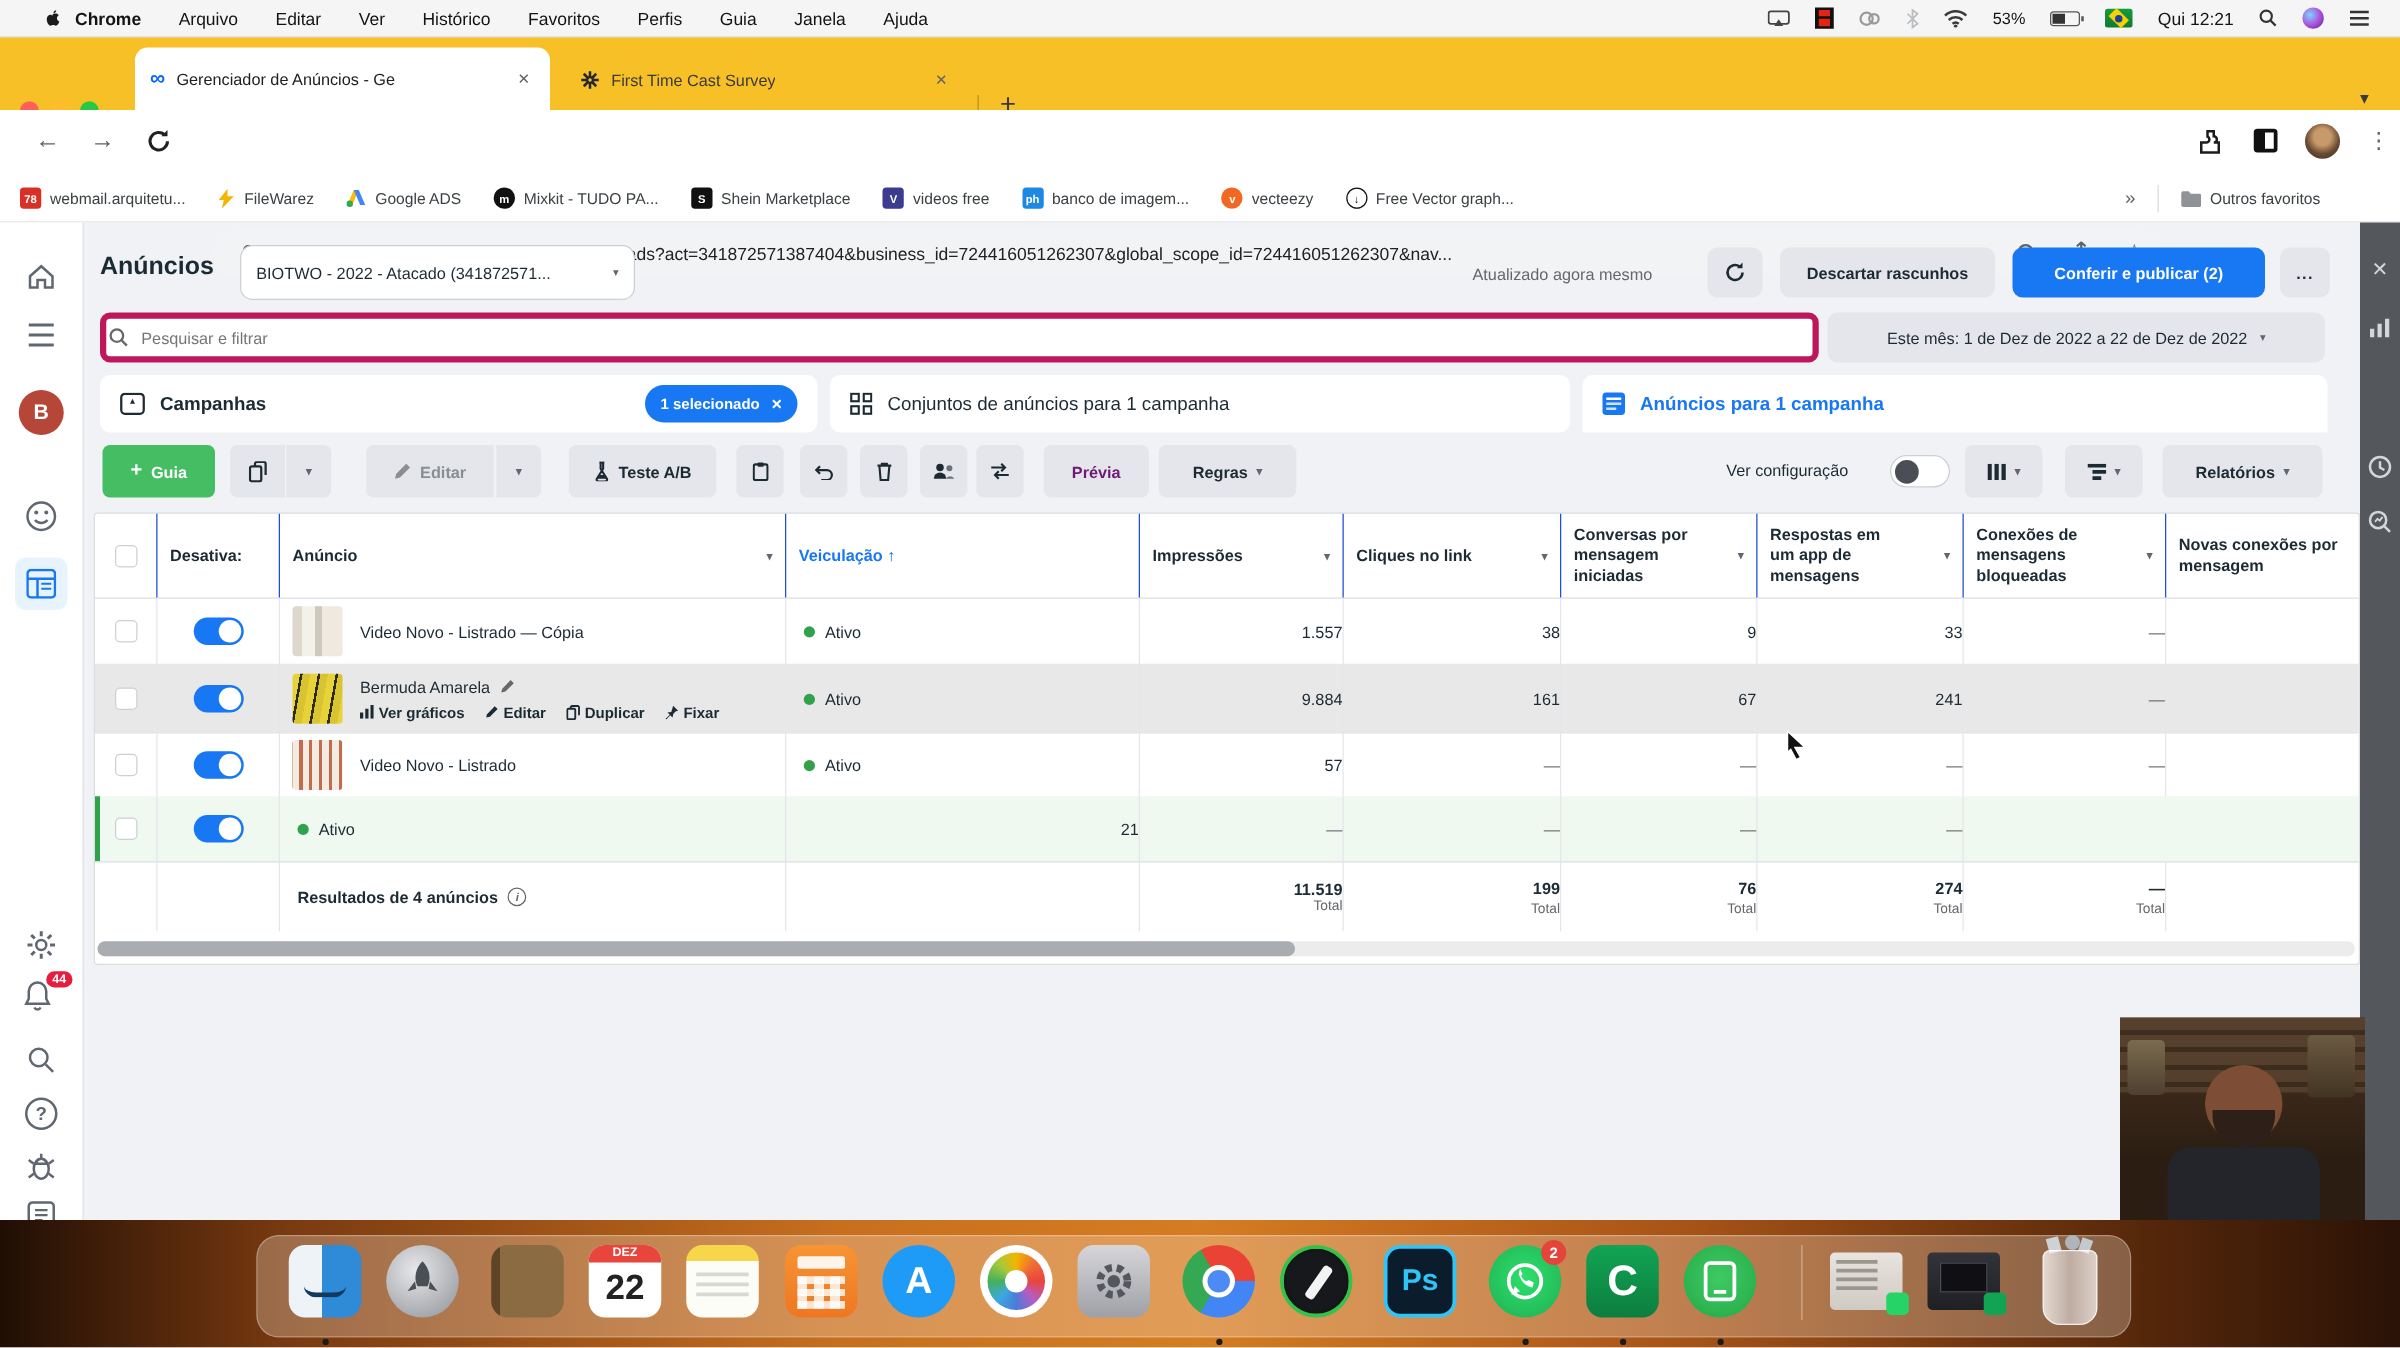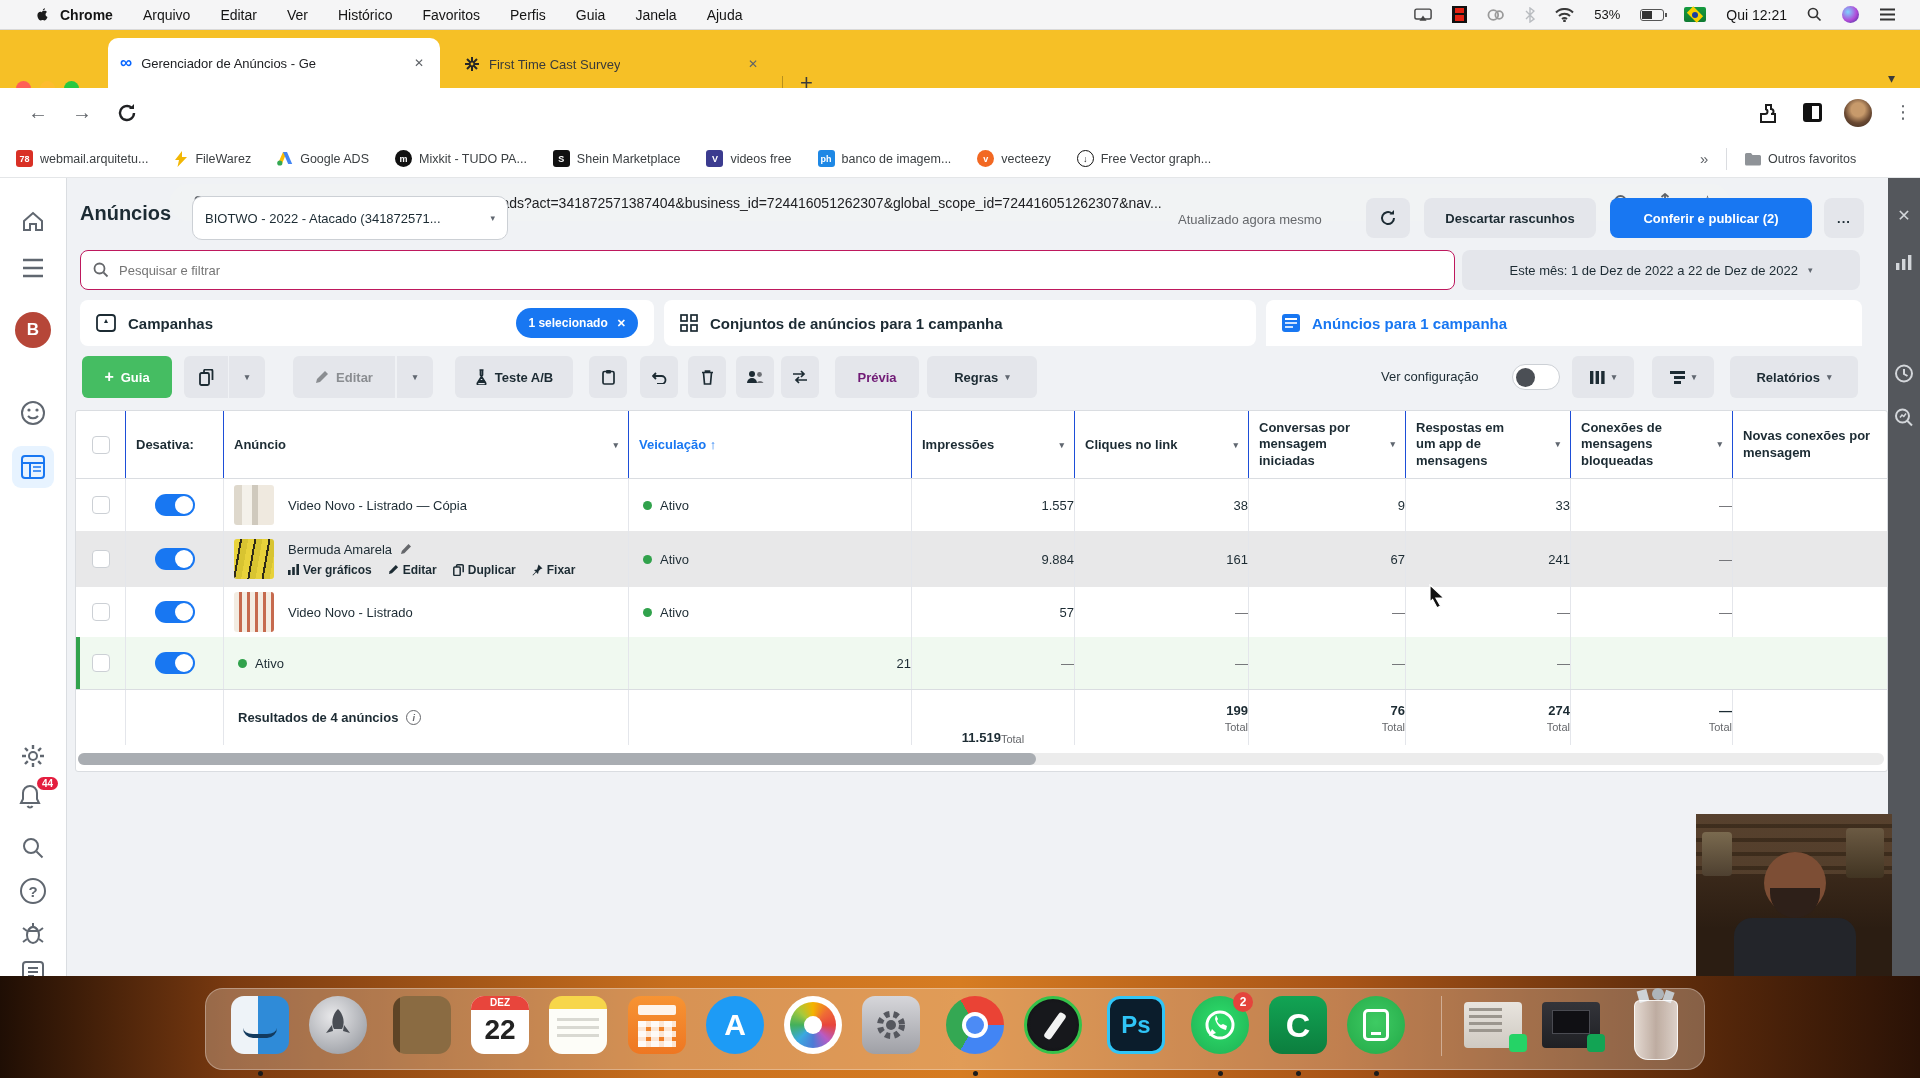--- a/index.html
+++ b/index.html
@@ -318,21 +318,21 @@
 <div class="abs pill gbtn" style="left:1424px;top:198px;width:172px;height:40px">
     <span>Descartar rascunhos</span>
   </div>
 <div class="abs pill" style="left:1610px;top:198px;width:202px;height:40px;background:#1877f2;color:#fff;font-weight:bold">
     <span>Conferir e publicar (2)</span>
   </div>
 <div class="abs pill gbtn" style="left:1824px;top:198px;width:40px;height:40px;letter-spacing:1px">
     <span>...</span>
   </div>
 
-<div class="abs flex" style="left:80px;top:250px;width:1375px;height:40px;background:#fff;border:1px solid #be185d;border-radius:8px;padding:0 12px">
+<div class="abs flex" style="left:80px;top:250px;width:1375px;height:40px;background:#fff;border:5px solid #be185d;border-radius:8px;padding:0 2px">
   <svg width="16" height="16" viewBox="0 0 16 16" style="margin-right:10px">
       <circle cx="6.5" cy="6.5" r="5" fill="none" stroke="#65676b" stroke-width="1.8"></circle>
       <path d="M10.5 10.5l4 4" stroke="#65676b" stroke-width="1.8"></path>
     </svg>
   <input style="font-size: 13px; color: rgb(101, 103, 107); width: 1200px;" placeholder="Pesquisar e filtrar">
 </div>
 <div class="abs pill gbtn" style="left:1462px;top:250px;width:398px;height:40px;font-weight:normal;gap:10px">
   <span style="font-size:13px">Este mês: 1 de Dez de 2022 a 22 de Dez de 2022</span>
   <span class="caret">▾</span>
 </div>
@@ -350,21 +350,21 @@
 </div>
 <div class="abs flex" style="left:664px;top:300px;width:592px;height:46px;background:#fff;border-radius:8px;padding:0 16px">
   <svg width="18" height="18" viewBox="0 0 18 18" style="margin-right:12px">
       <g fill="none" stroke="#1c2b33" stroke-width="1.7">
         <rect x="1" y="1" width="6" height="6"></rect>
         <rect x="11" y="1" width="6" height="6"></rect>
         <rect x="1" y="11" width="6" height="6"></rect>
         <rect x="11" y="11" width="6" height="6"></rect>
       </g>
     </svg>
-  <span style="font-size:15px;font-weight:bold">Conjuntos de anúncios para 1 campanha</span>
+  <span style="font-size:15px;font-weight:normal">Conjuntos de anúncios para 1 campanha</span>
 </div>
 <div class="abs flex" style="left:1266px;top:300px;width:596px;height:46px;background:#fff;border-radius:8px 8px 0 0;padding:16px 16px">
   <span style="width:18px;height:18px;background:#1877f2;border-radius:3px;margin-right:12px;position:relative">
       <span style="position:absolute;left:3px;top:4px;width:12px;height:2px;background:#fff"></span>
       <span style="position:absolute;left:3px;top:8px;width:12px;height:2px;background:#cfe3ff"></span>
       <span style="position:absolute;left:3px;top:12px;width:8px;height:2px;background:#cfe3ff"></span>
     </span>
   <span style="font-size:15px;font-weight:bold;color:#1877f2">Anúncios para 1 campanha</span>
 </div>
 
@@ -620,21 +620,21 @@
   </div>
 
   <div class="trow" style="top:278px;height:56px;border-top:1px solid #dadde1">
     <div class="cell"></div>
     <div class="cell"></div>
     <div class="cell" style="font-weight:bold;gap:8px;padding-left:14px">
         <span>Resultados de 4 anúncios</span>
         <span style="width:15px;height:15px;border:1.5px solid #65676b;border-radius:50%;display:flex;align-items:center;justify-content:center;font-size:9px;font-style:italic;color:#65676b;font-weight:bold">i</span>
       </div>
     <div class="cell"></div>
-    <div class="cell num" style="flex-direction:row;align-items:flex-end;justify-content:center;gap:0;font-weight:bold">
+    <div class="cell num" style="flex-direction:column;align-items:flex-end;justify-content:center;gap:0;font-weight:bold">
         <span>11.519</span>
         <span class="totlbl">Total</span>
       </div>
     <div class="cell num" style="flex-direction:column;align-items:flex-end;justify-content:center;gap:3px;font-weight:bold">
         <span>199</span>
         <span class="totlbl">Total</span>
       </div>
     <div class="cell num" style="flex-direction:column;align-items:flex-end;justify-content:center;gap:3px;font-weight:bold">
         <span>76</span>
         <span class="totlbl">Total</span>

